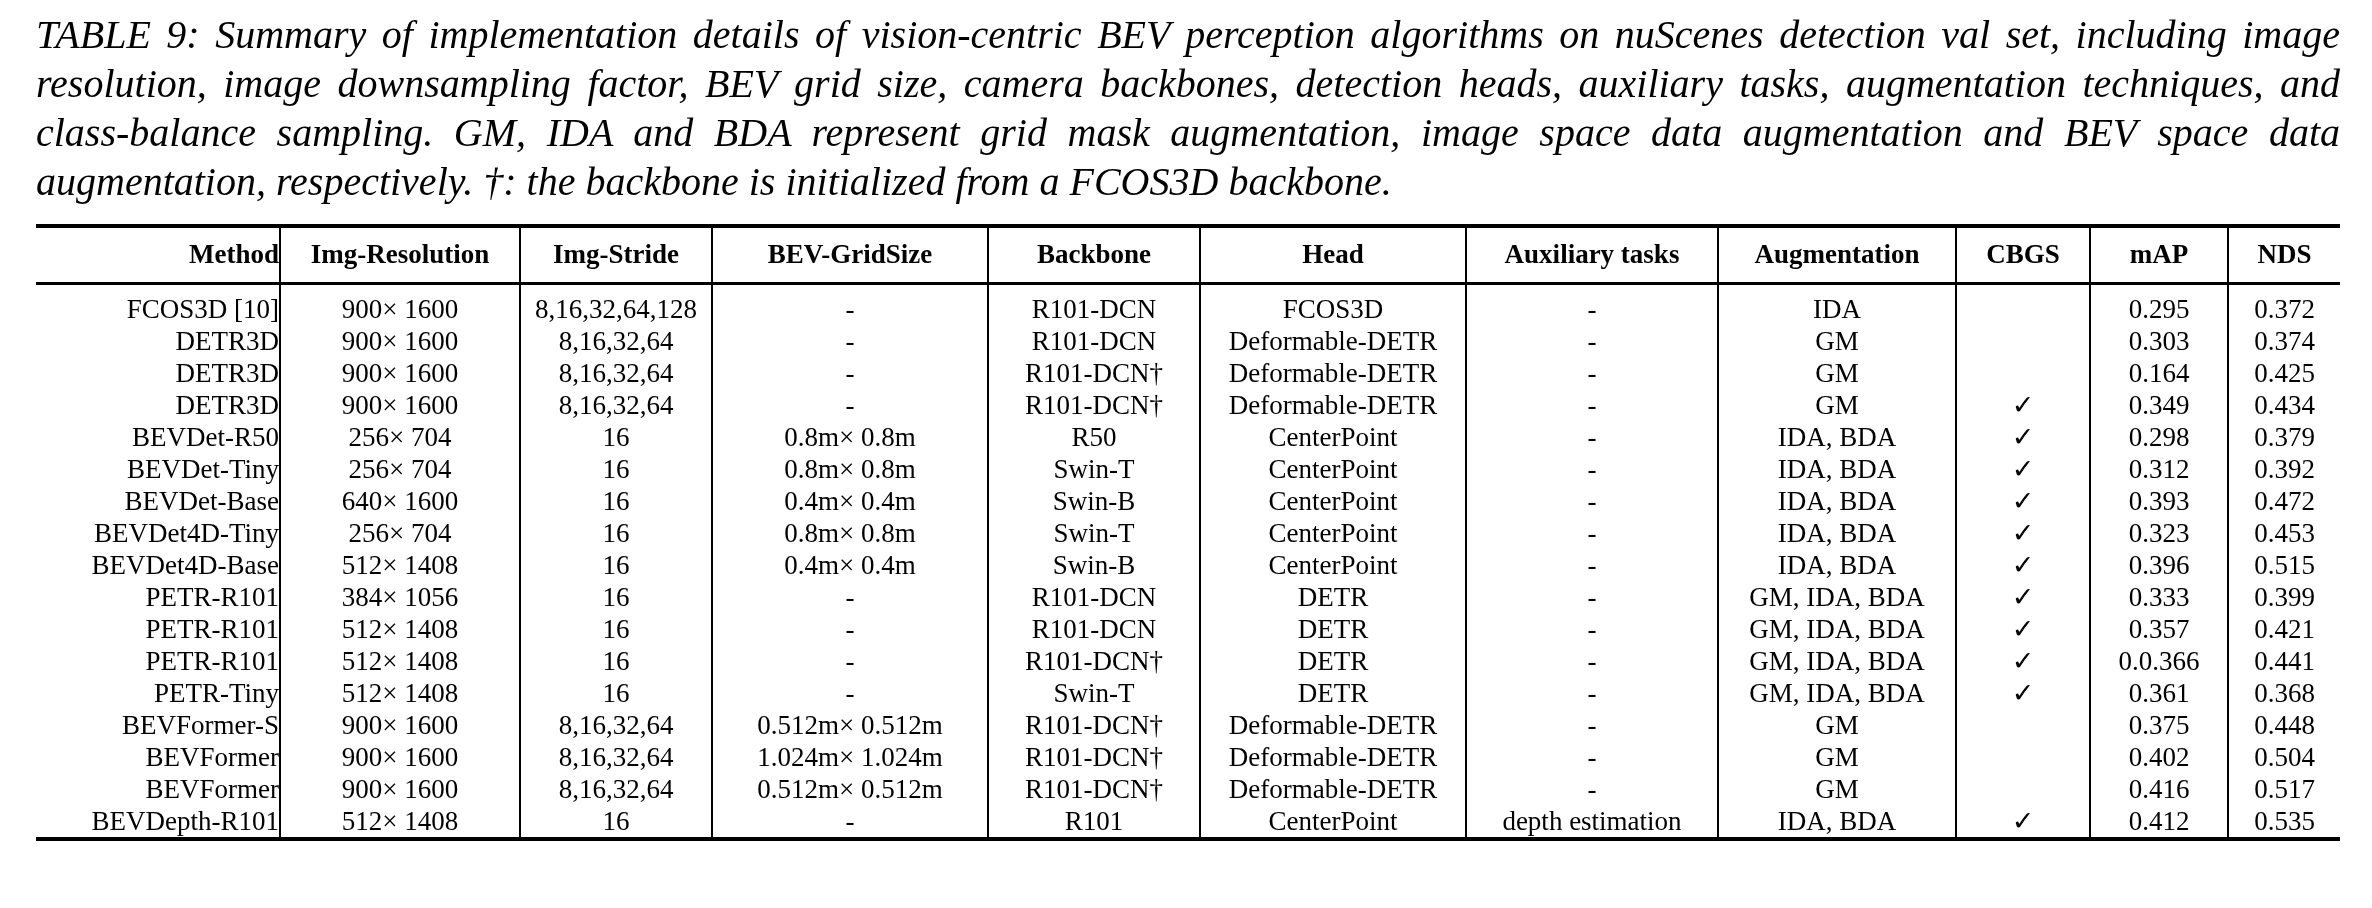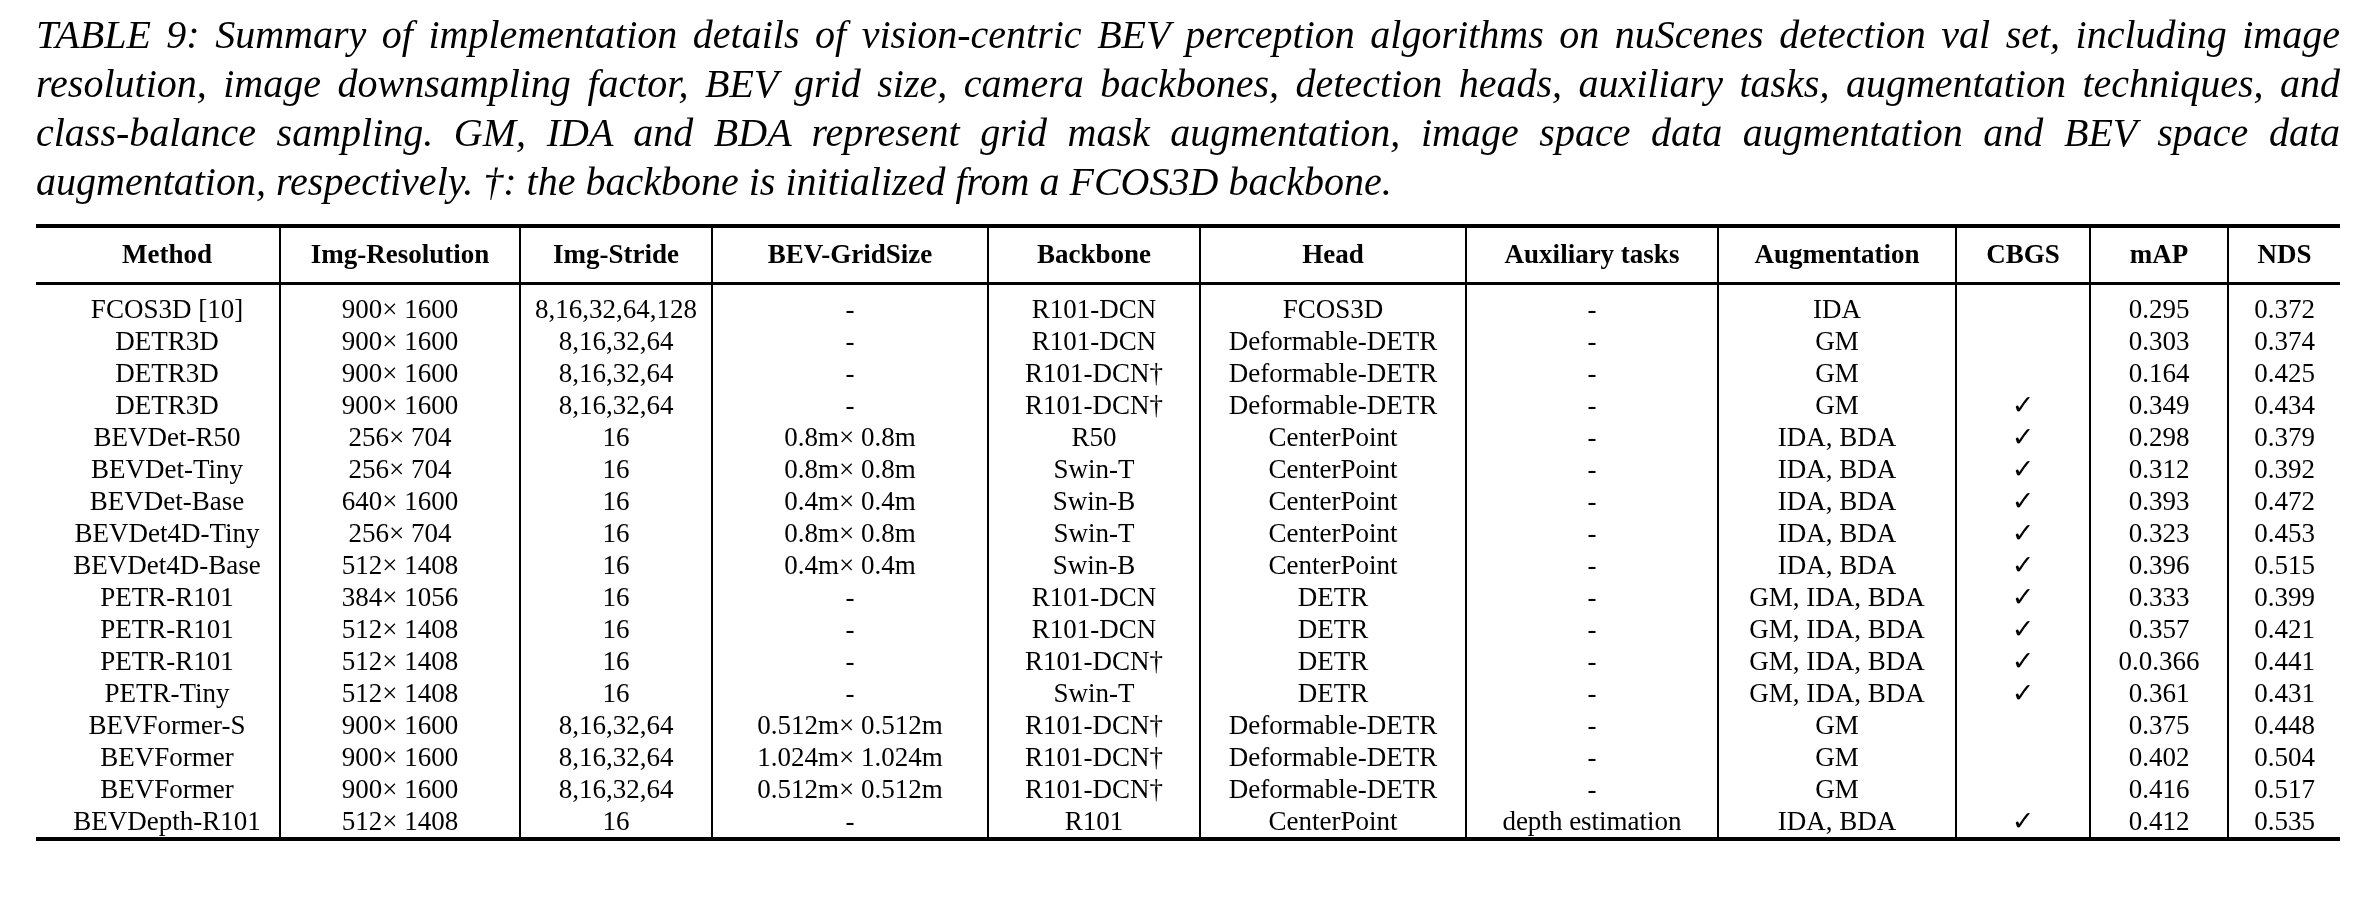--- a/index.html
+++ b/index.html
@@ -50,21 +50,21 @@
   }
   table.results td {
     font-size: 27px;
     height: 32px;
     line-height: 32px;
     text-align: center;
     vertical-align: middle;
   }
   table.results th.method-col,
   table.results td.method-cell {
-    text-align: center;
+    text-align: right;
     padding-left: 19px;
   }
   table.results tbody tr:first-child td {
     padding-top: 8px;
     height: 40px;
   }
   table.results tbody tr:last-child td {
     border-bottom: 4px solid #000;
     margin-top: 9px;
   }
@@ -266,21 +266,21 @@
           <td class="method-cell">PETR-Tiny</td>
           <td>512× 1408</td>
           <td>16</td>
           <td>-</td>
           <td>Swin-T</td>
           <td>DETR</td>
           <td>-</td>
           <td>GM, IDA, BDA</td>
           <td>✓</td>
           <td>0.361</td>
-          <td>0.431</td>
+          <td>0.368</td>
         </tr>
         <tr>
           <td class="method-cell">BEVFormer-S</td>
           <td>900× 1600</td>
           <td>8,16,32,64</td>
           <td>0.512m× 0.512m</td>
           <td>R101-DCN†</td>
           <td>Deformable-DETR</td>
           <td>-</td>
           <td>GM</td>

